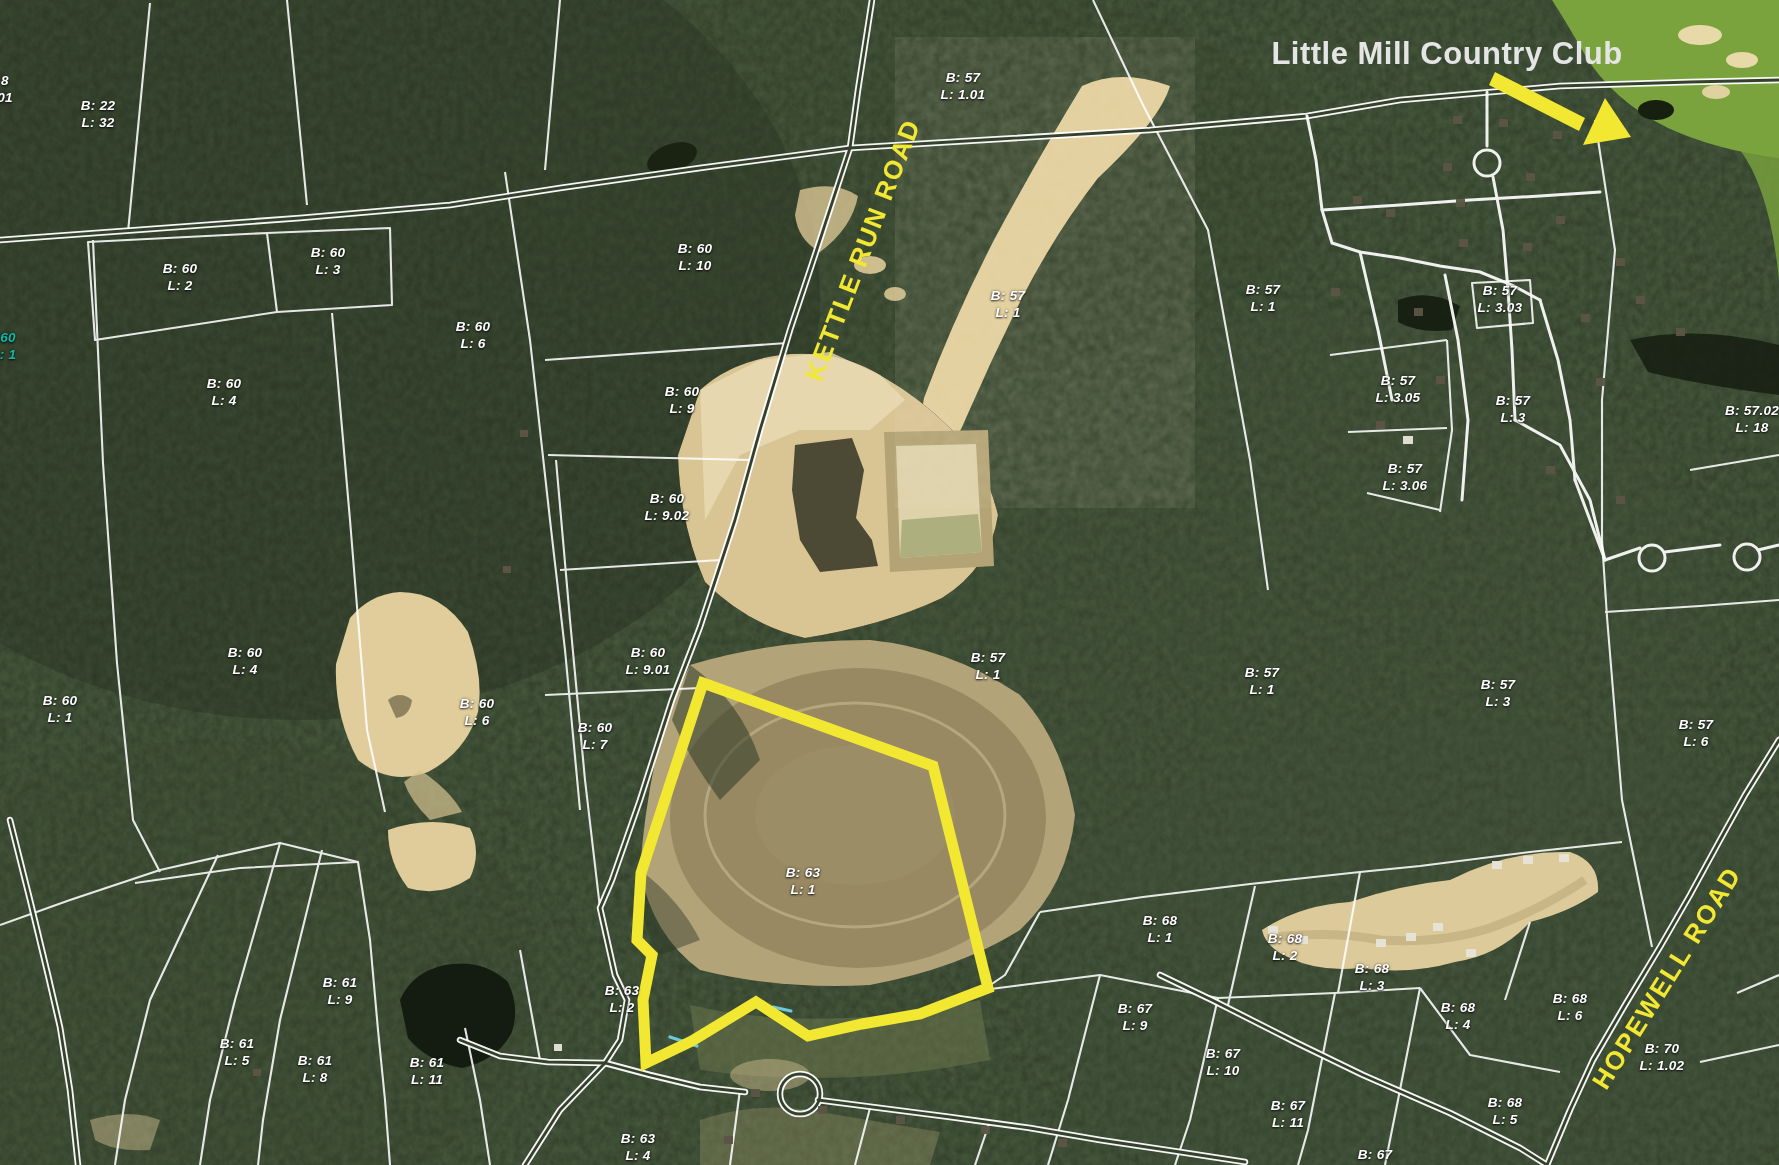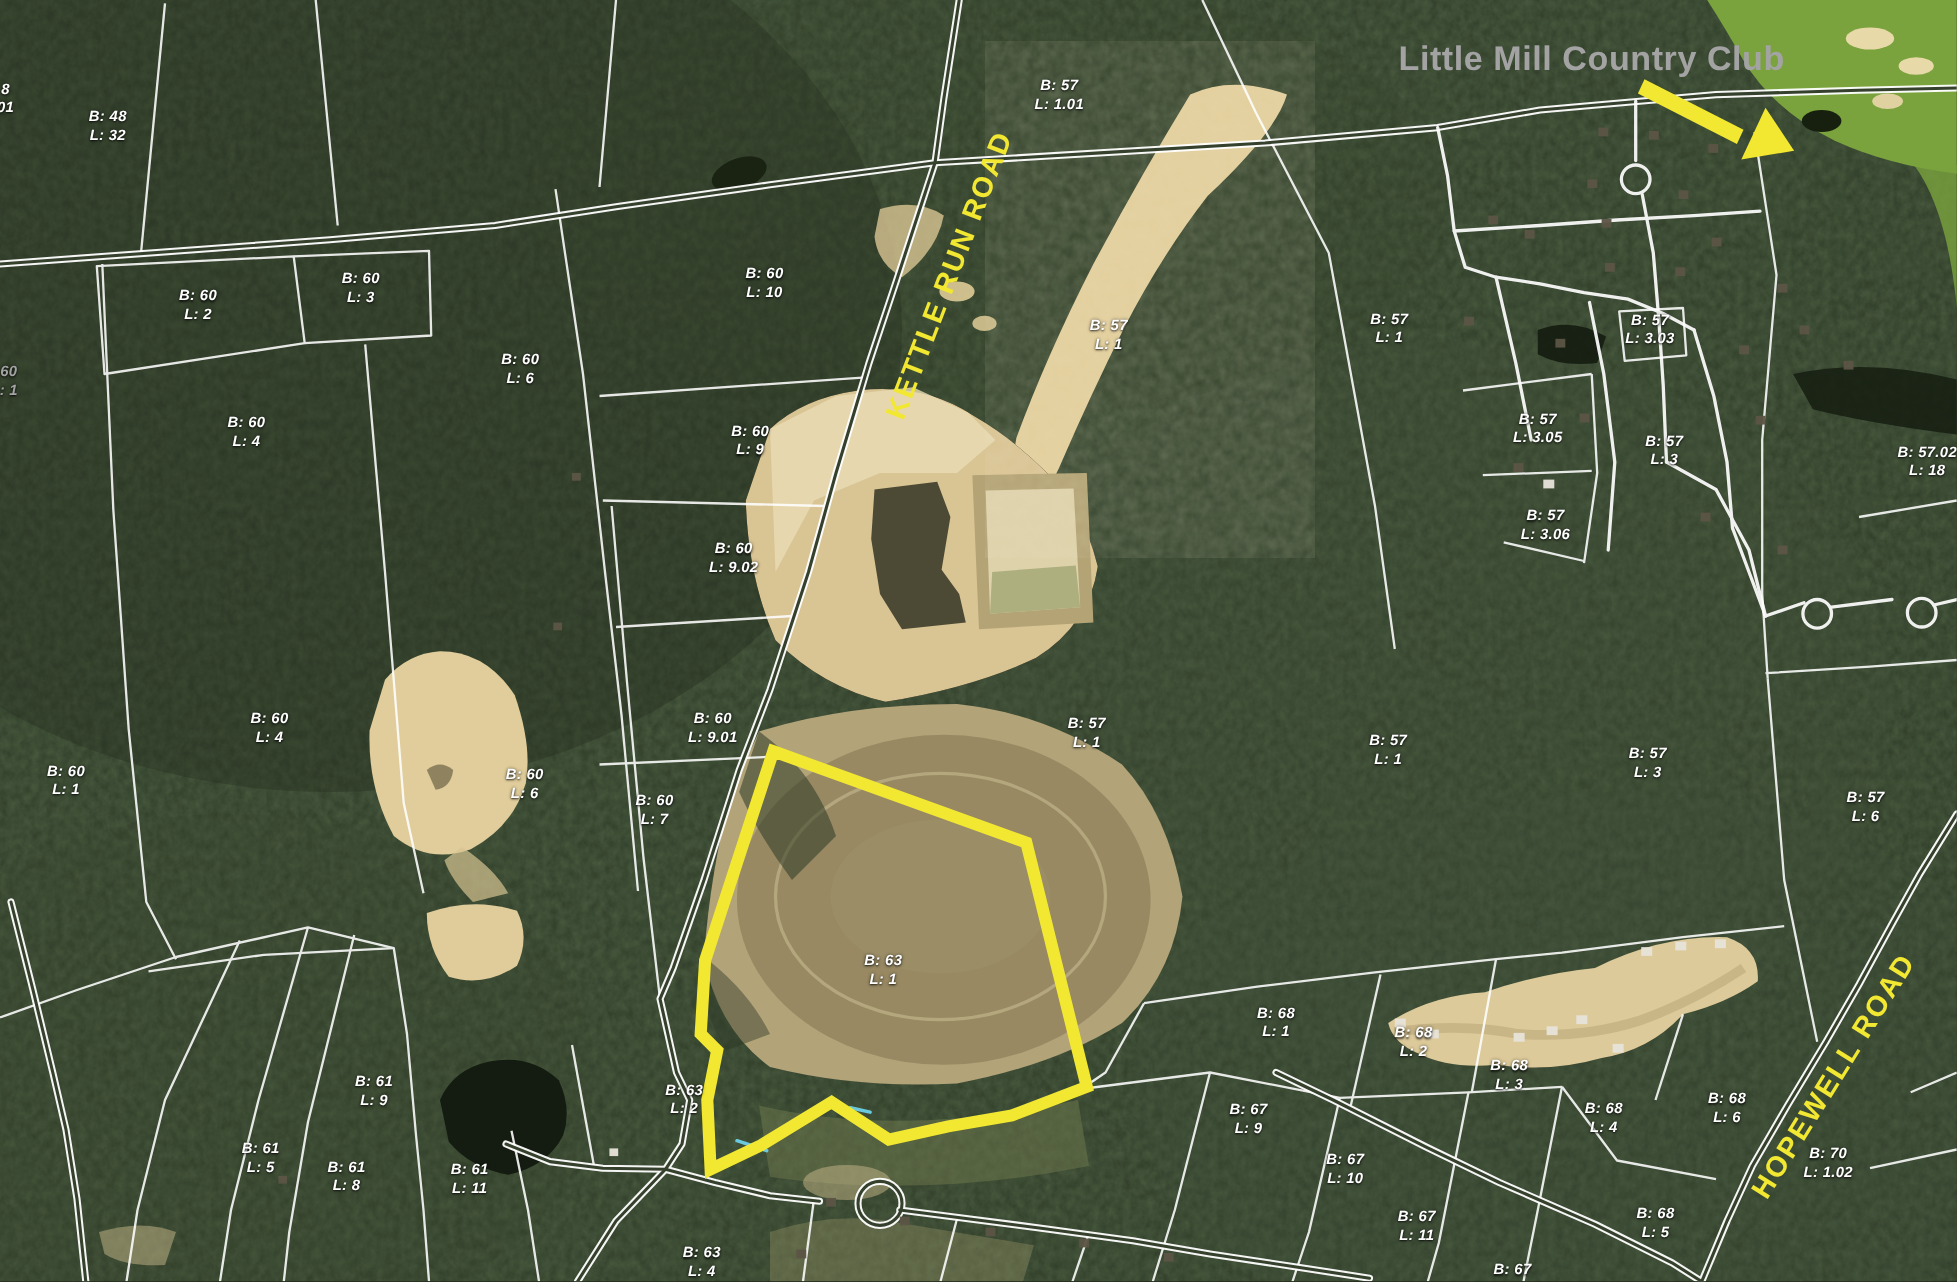--- a/index.html
+++ b/index.html
@@ -254,29 +254,29 @@
 <svg width="1779" height="1165" viewBox="0 0 1779 1165">
   <polygon points="703,683 933,766 988,988 920,1014 862,1024 808,1036 756,1002 692,1041 646,1063 643,1000 652,955 637,940 641,873" fill="none" stroke="#f2e832" stroke-width="11" stroke-linejoin="miter"></polygon>
 
   <g fill="#f2e832" stroke="none">
     <path d="M1495,72 L1585,118 L1579,131 L1489,85 Z"></path>
     <polygon points="1631,137 1583,145 1605,98"></polygon>
   </g>
 </svg>
 
 <div id="labels">
-      <div class="parcel-label" style="left: 98px; top: 115px; color: rgb(255, 255, 255);">B: 48
+      <div class="parcel-label" style="left: 98px; top: 115px; color: rgb(255, 255, 255);">B: 22
 L: 32</div>
       <div class="parcel-label" style="left: 5px; top: 90px; color: rgb(255, 255, 255);">8
 01</div>
       <div class="parcel-label" style="left: 180px; top: 278px; color: rgb(255, 255, 255);">B: 60
 L: 2</div>
       <div class="parcel-label" style="left: 328px; top: 262px; color: rgb(255, 255, 255);">B: 60
 L: 3</div>
-      <div class="parcel-label" style="left: 8px; top: 347px; color: #a3a3a3;">60
+      <div class="parcel-label" style="left: 8px; top: 347px; color: #14b8a6;">60
 : 1</div>
       <div class="parcel-label" style="left: 224px; top: 393px; color: rgb(255, 255, 255);">B: 60
 L: 4</div>
       <div class="parcel-label" style="left: 473px; top: 336px; color: rgb(255, 255, 255);">B: 60
 L: 6</div>
       <div class="parcel-label" style="left: 695px; top: 258px; color: rgb(255, 255, 255);">B: 60
 L: 10</div>
       <div class="parcel-label" style="left: 682px; top: 401px; color: rgb(255, 255, 255);">B: 60
 L: 9</div>
       <div class="parcel-label" style="left: 667px; top: 508px; color: rgb(255, 255, 255);">B: 60
@@ -347,16 +347,16 @@
 L: 9</div>
       <div class="parcel-label" style="left: 1223px; top: 1063px; color: rgb(255, 255, 255);">B: 67
 L: 10</div>
       <div class="parcel-label" style="left: 1288px; top: 1115px; color: rgb(255, 255, 255);">B: 67
 L: 11</div>
       <div class="parcel-label" style="left: 1375px; top: 1155px; color: rgb(255, 255, 255);">B: 67</div>
     </div>
 <div id="yellow-texts">
       <div class="road-label" style="left: 863px; top: 250px; color: rgb(242, 232, 50); transform: translate(-50%, -50%) rotate(-69deg);">KETTLE RUN ROAD</div>
       <div class="road-label" style="left: 1667px; top: 978px; color: rgb(242, 232, 50); transform: translate(-50%, -50%) rotate(-58deg);">HOPEWELL ROAD</div>
-      <div class="club-label" style="left: 1447px; top: 54px; color: #a3a3a3;">Little Mill Country Club</div>
+      <div class="club-label" style="left: 1447px; top: 54px; color: #e5e5e5;">Little Mill Country Club</div>
     </div>
 
 </div>
 
 </body></html>

